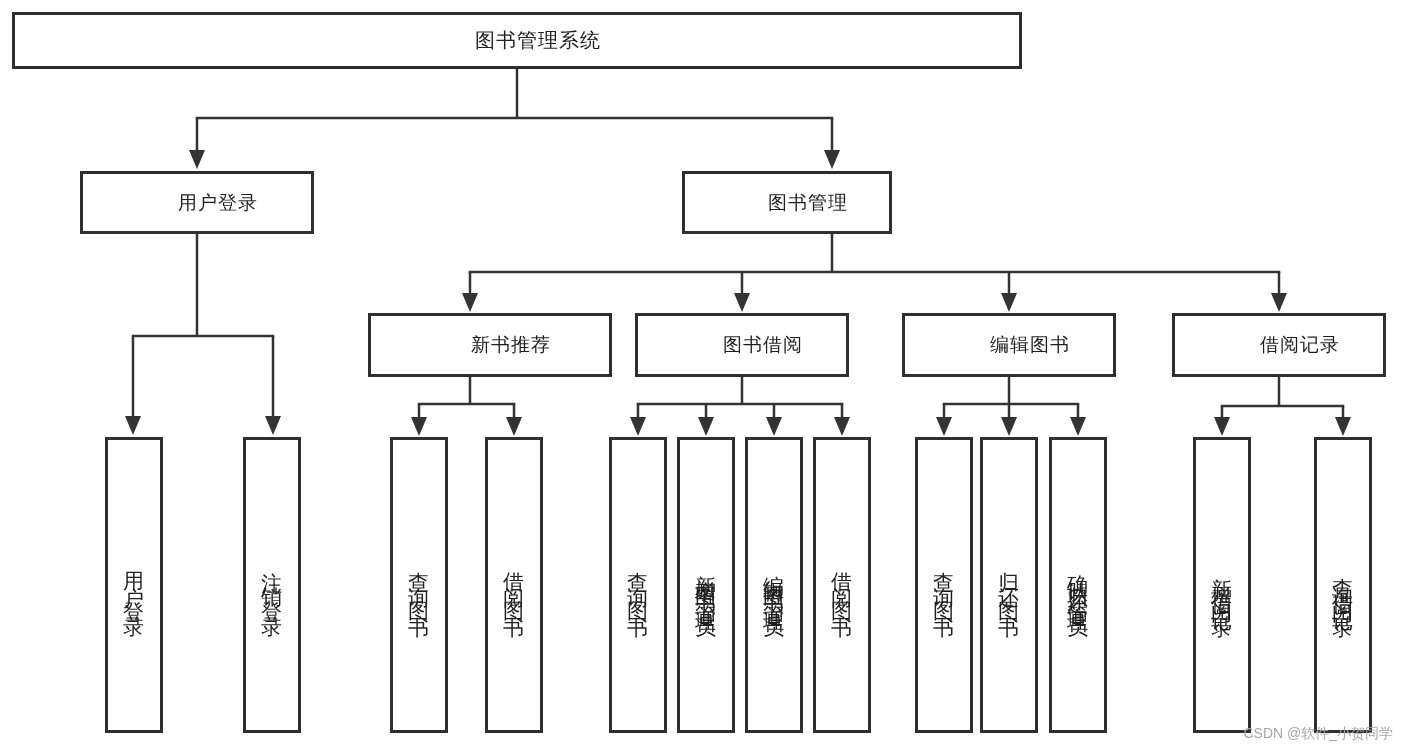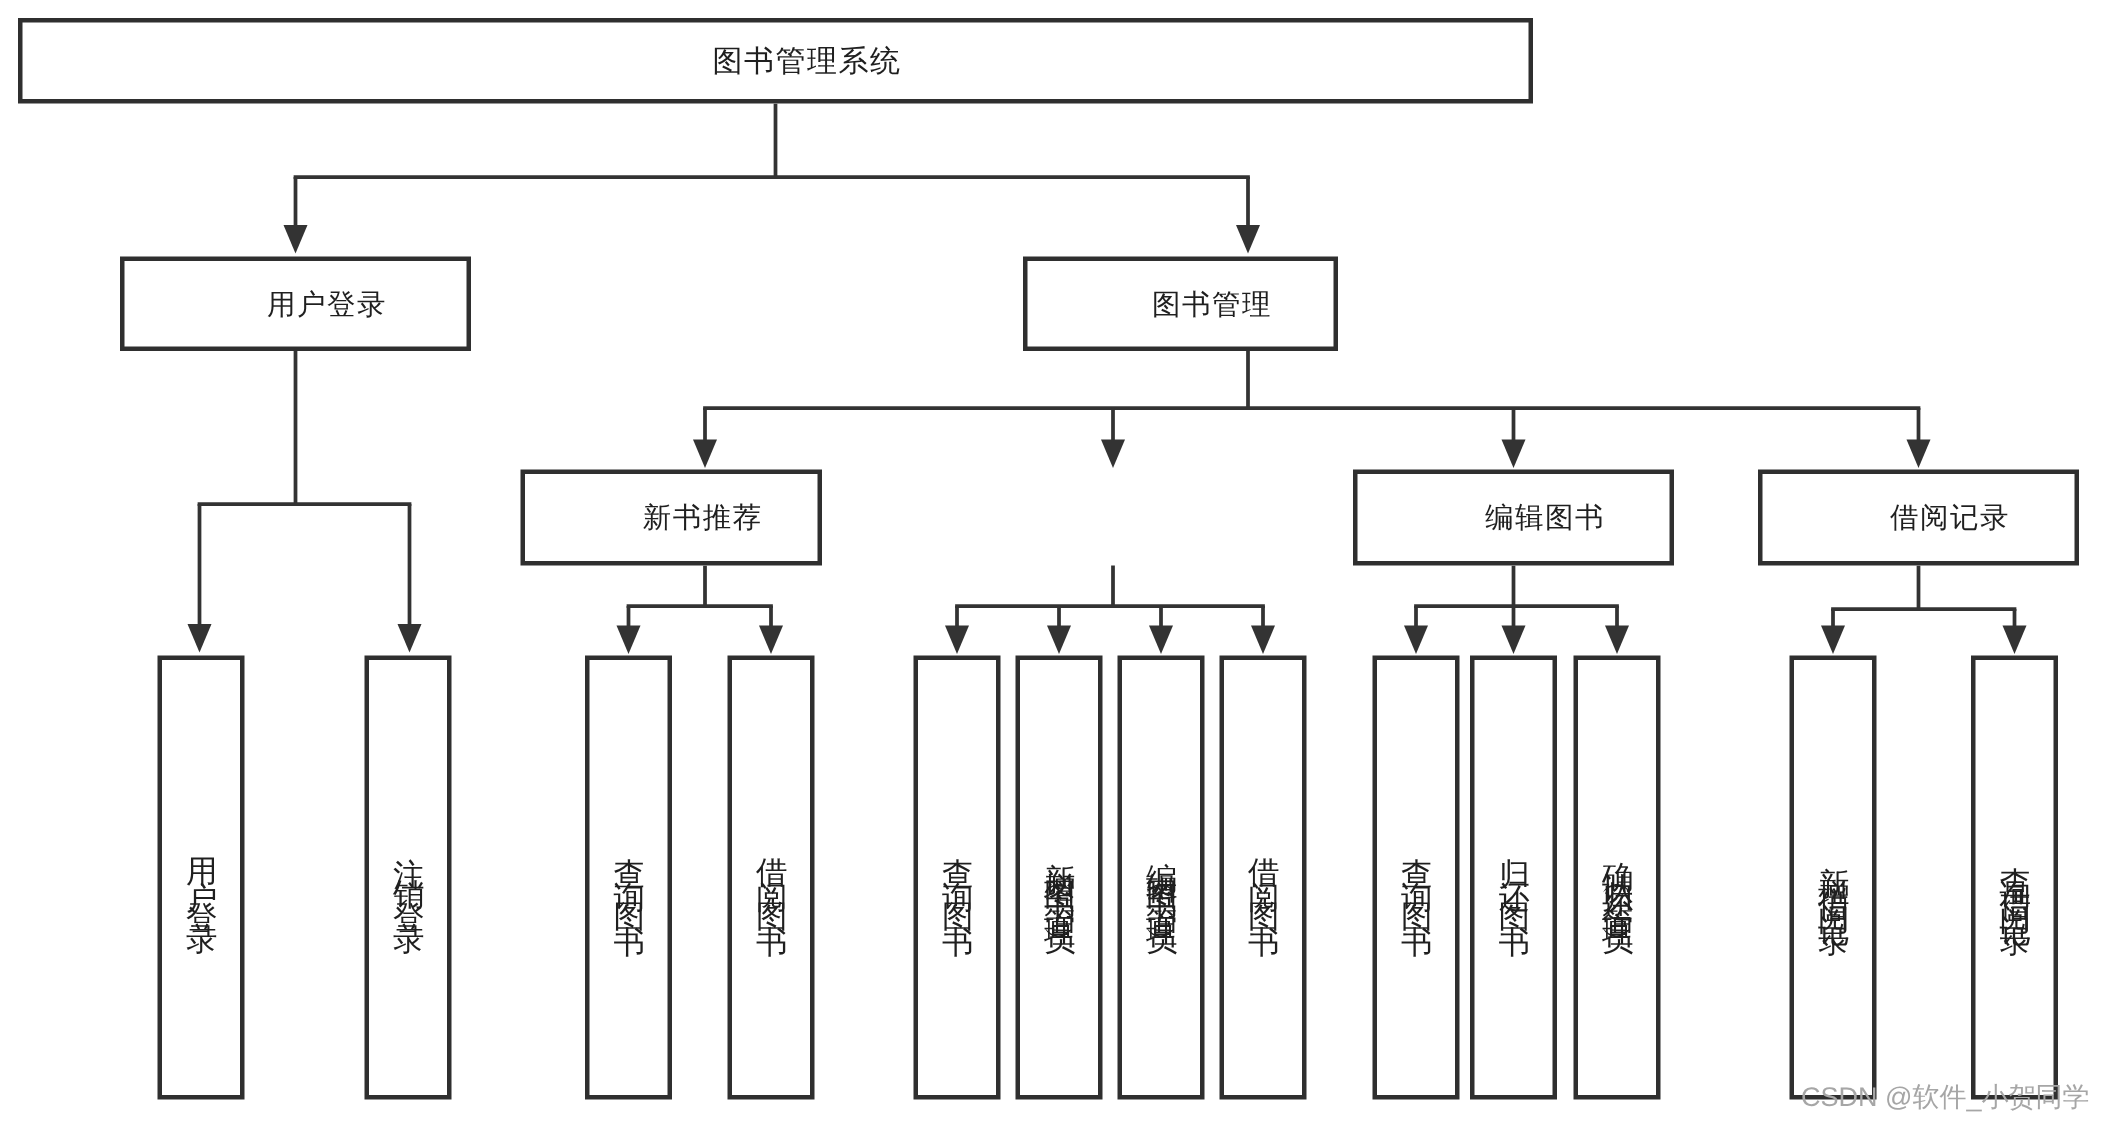--- a/index.html
+++ b/index.html
@@ -44,21 +44,21 @@
     line-height:1;
     color:#1f1f1f;
     white-space:nowrap;
   }
   .ls-wide{letter-spacing:15px;}
   .ls-mid{letter-spacing:8px;}
   .ls-tight{letter-spacing:6px;}
   #watermark{
     position:absolute;
     right:12px;bottom:4px;
-    font-size:18px;
+    font-size:14px;
     color:#a6a6a6;
     z-index:3;
     white-space:nowrap;
   }
 </style>
 </head>
 <body>
 
 <div id="canvas">
 
@@ -132,22 +132,25 @@
     <span class="h-label root-label">图书管理系统</span>
   </div>
 
   <div class="box" style="left:80px;top:171px;width:234px;height:63px">
     <span class="h-label">用户登录</span>
   </div>
   <div class="box" style="left:682px;top:171px;width:210px;height:63px">
     <span class="h-label">图书管理</span>
   </div>
 
-  <div class="box" style="left:347px;top:313px;width:201px;height:64px">
+  <div class="box" style="left:368px;top:313px;width:244px;height:64px">
     <span class="h-label">新书推荐</span>
+  </div>
+  <div class="box" style="left:635px;top:313px;width:214px;height:64px">
+    <span class="h-label">图书借阅</span>
   </div>
   <div class="box" style="left:902px;top:313px;width:214px;height:64px">
     <span class="h-label">编辑图书</span>
   </div>
   <div class="box" style="left:1172px;top:313px;width:214px;height:64px">
     <span class="h-label">借阅记录</span>
   </div>
 
   <div class="leaf" style="left:105px">
     <span class="v-label ls-wide">用户登录</span>

